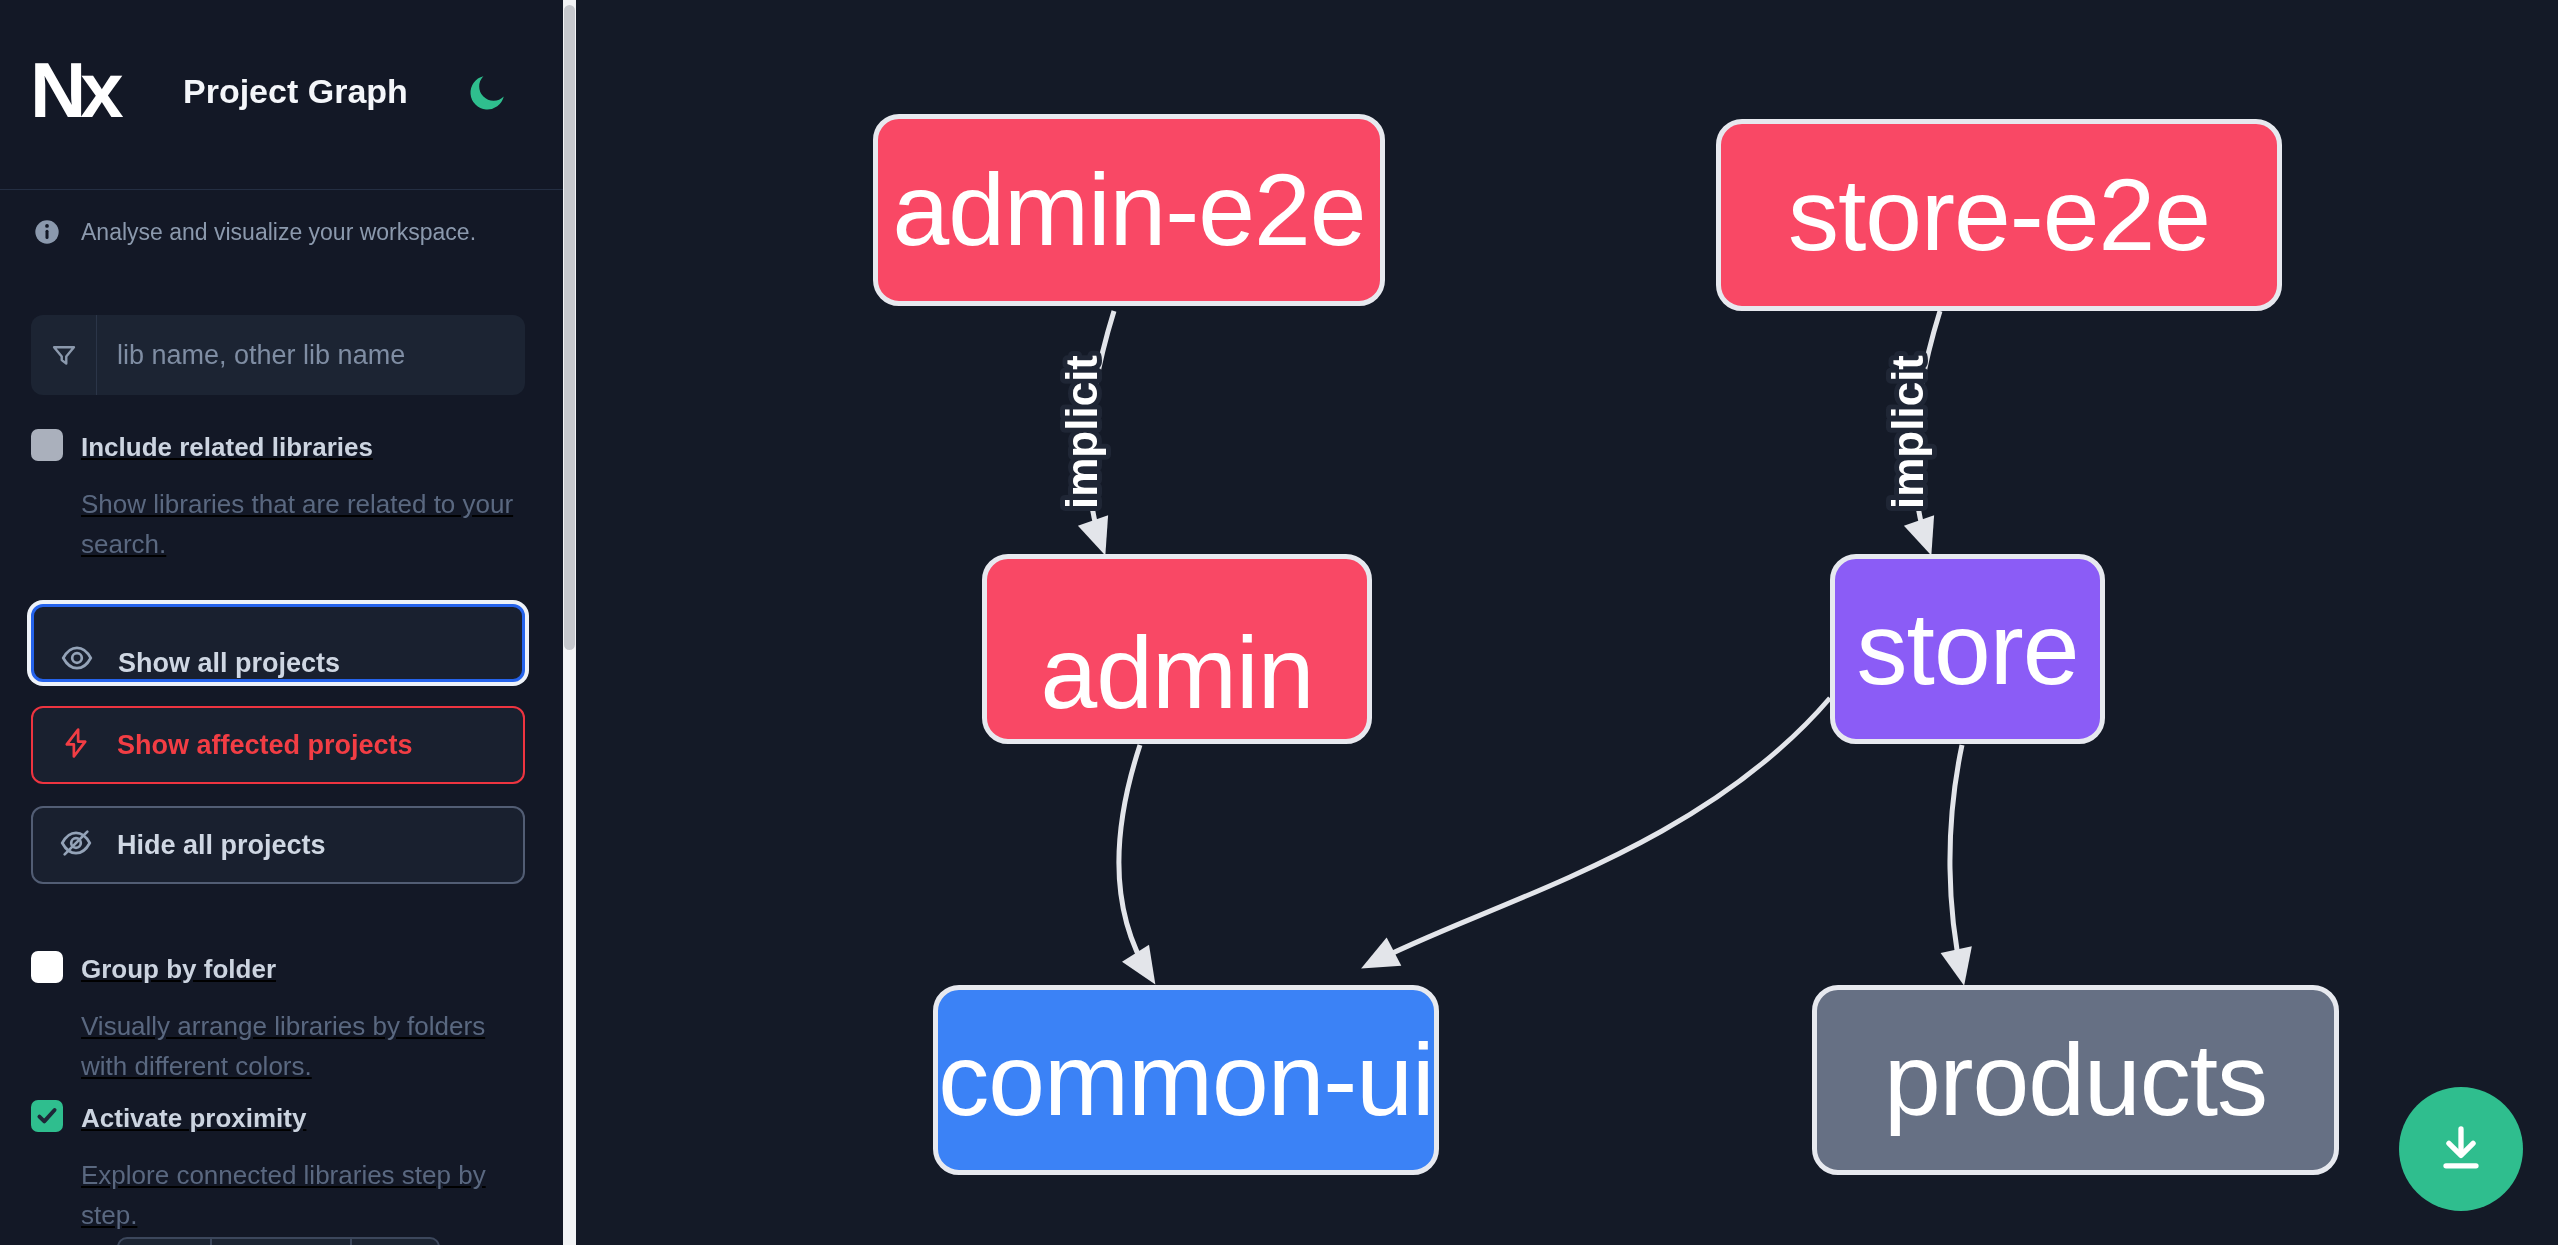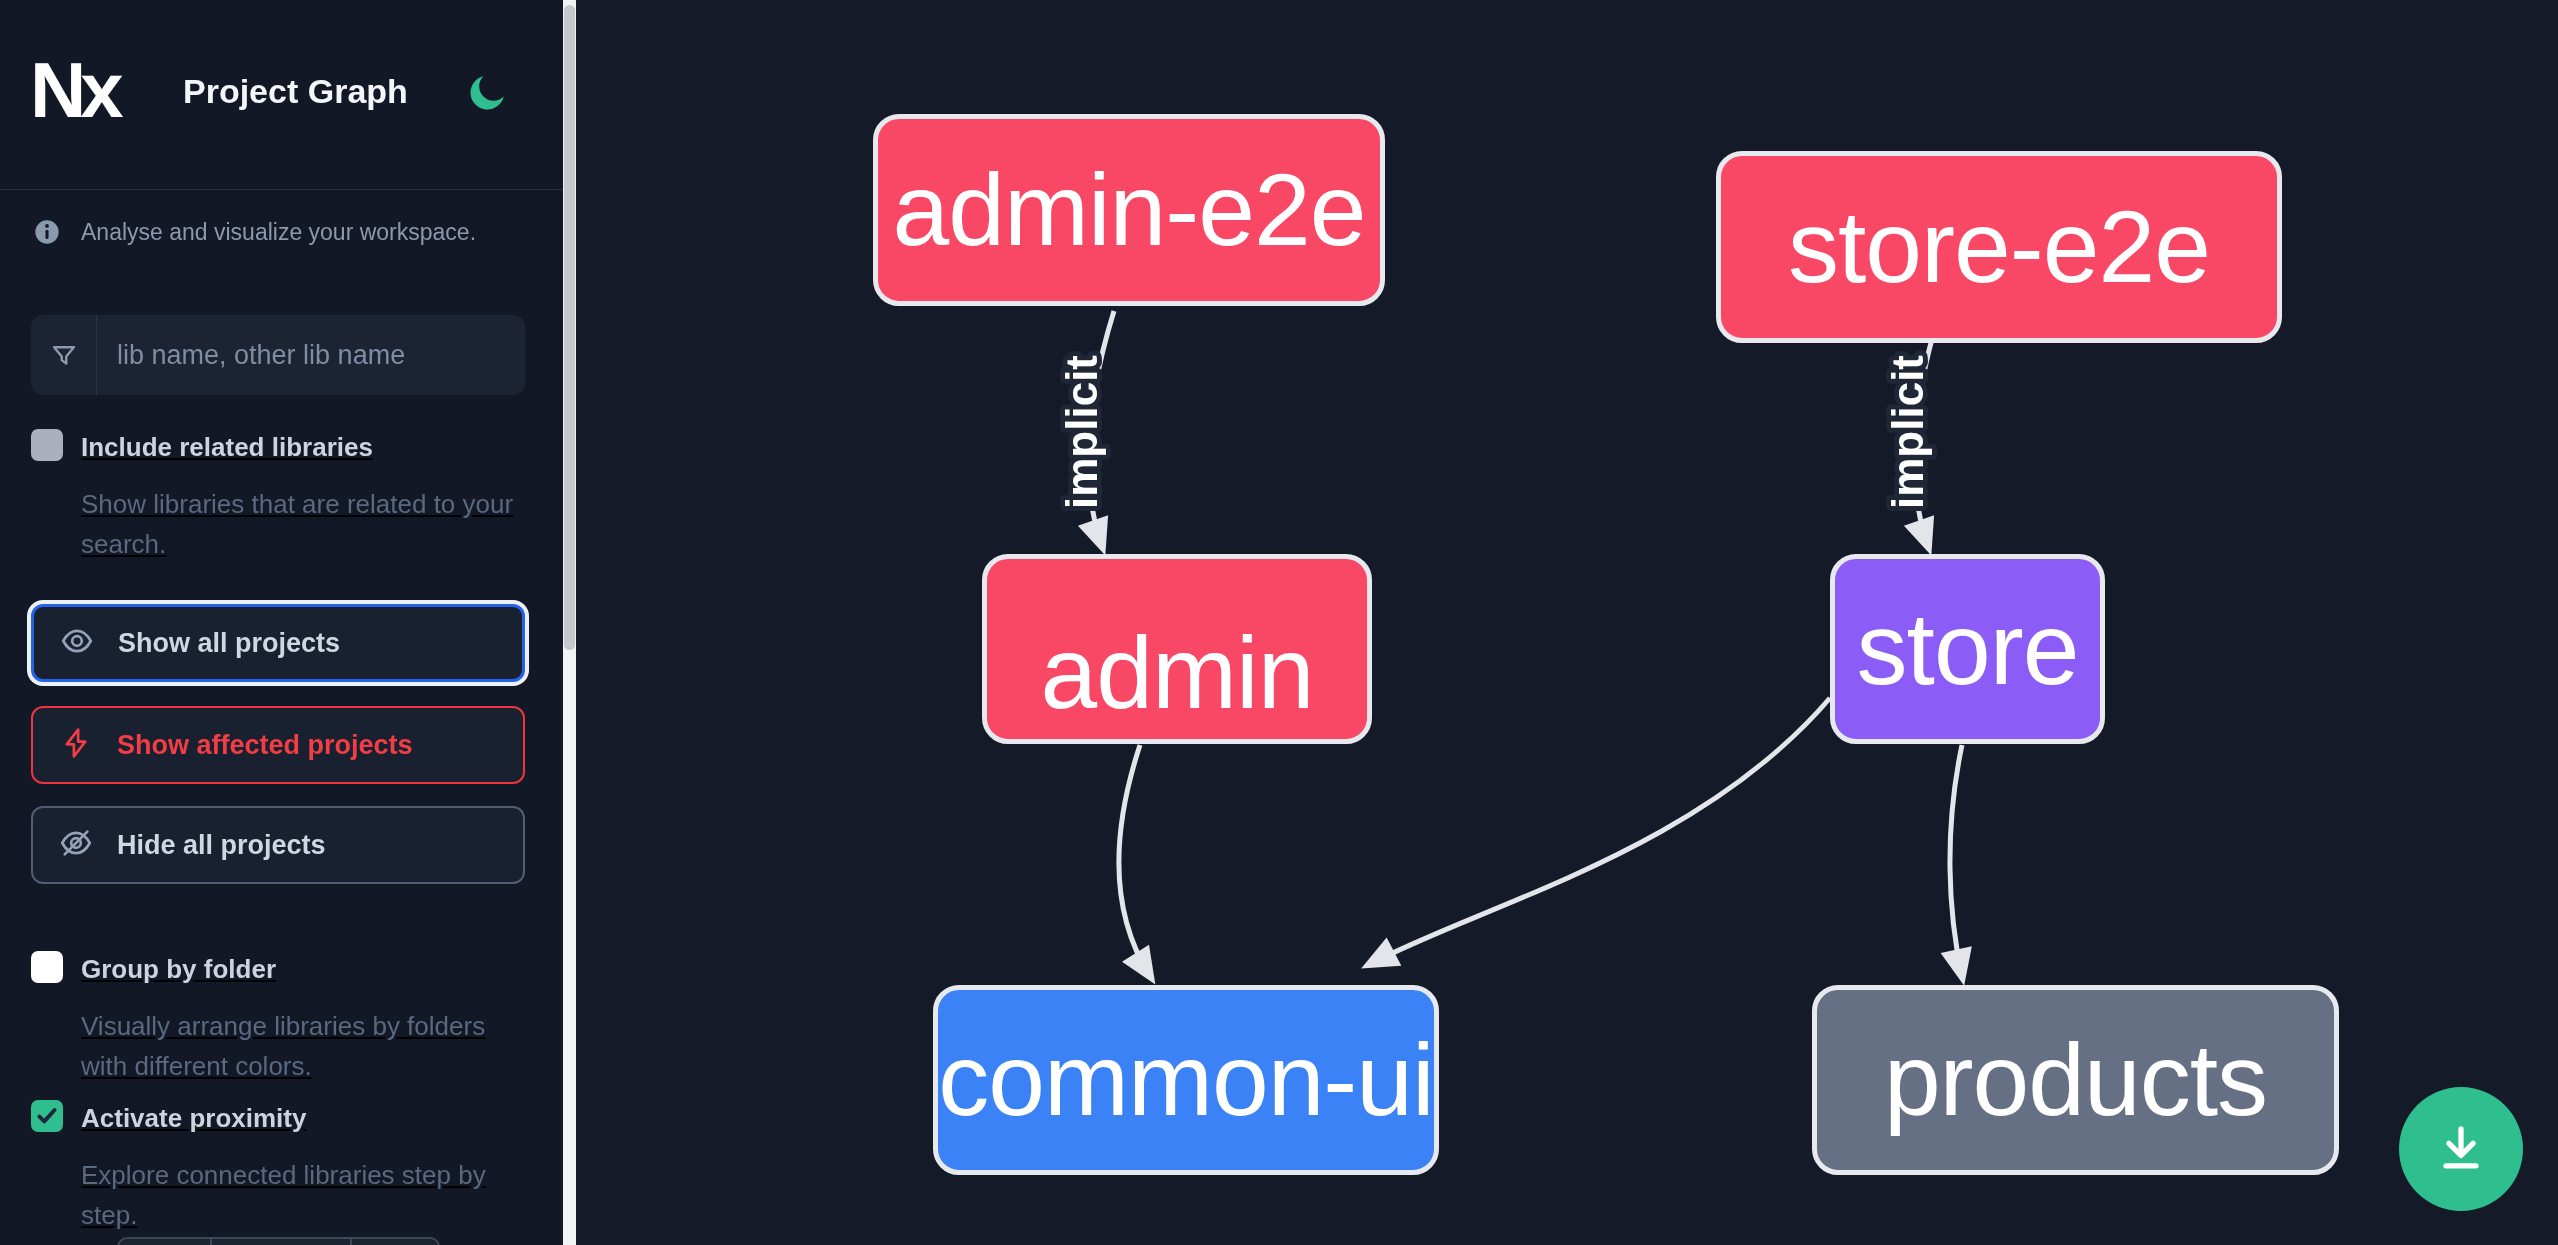--- a/index.html
+++ b/index.html
@@ -106,21 +106,21 @@
   </div>
 
   <div class="opt-row" style="top:429px;">
     <div class="opt-head">
       <span class="checkbox gray"></span>
       <span class="opt-label">Include related libraries</span>
     </div>
     <div class="opt-desc">Show libraries that are related to your search.</div>
   </div>
 
-  <div class="action-btn btn-focused" style="top:604px;">
+  <div class="action-btn btn-focused" style="top:604px;align-items:flex-end;">
     <span>
       <svg width="34" height="34" viewBox="0 0 24 24" fill="none" stroke="#94a3b8" stroke-width="1.9">
           <path d="M2.3 12 C5 7 8.6 4.8 12 4.8 C15.4 4.8 19 7 21.7 12 C19 17 15.4 19.2 12 19.2 C8.6 19.2 5 17 2.3 12 Z"></path>
           <circle cx="12" cy="12" r="3.4"></circle>
         </svg>
     </span>
     <span class="label">Show all projects</span>
   </div>
 
   <div class="action-btn btn-red" style="top:706px;">
@@ -193,21 +193,21 @@
   <g id="edge-label-group">
       <text x="1085" y="432" text-anchor="middle" dominant-baseline="middle" transform="rotate(-90 1085 432)" class="edge-label">implicit</text>
       <text x="1911" y="432" text-anchor="middle" dominant-baseline="middle" transform="rotate(-90 1911 432)" class="edge-label">implicit</text>
     </g>
 </svg>
 
 <div id="node-layer">
     <div class="gnode" style="left: 873px; top: 114px; width: 512px; height: 192px; background: rgb(249, 72, 101); border-color: rgb(231, 233, 239);">
       <span class="nlabel" style="color: rgb(255, 255, 255);">admin-e2e</span>
     </div>
-    <div class="gnode" style="left: 1716px; top: 119px; width: 566px; height: 192px; background: rgb(249, 72, 101); border-color: rgb(231, 233, 239); margin-top: 32px;">
+    <div class="gnode" style="left: 1716px; top: 119px; width: 566px; height: 192px; background: rgb(249, 72, 101); border-color: rgb(231, 233, 239);">
       <span class="nlabel" style="color: rgb(255, 255, 255);">store-e2e</span>
     </div>
     <div class="gnode" style="left: 982px; top: 554px; width: 390px; height: 190px; background: rgb(249, 72, 101); border-color: rgb(231, 233, 239);">
       <span class="nlabel" style="color: rgb(255, 255, 255); margin-top: 48px;">admin</span>
     </div>
     <div class="gnode" style="left: 1830px; top: 554px; width: 275px; height: 190px; background: #8b5cf6; border-color: rgb(231, 233, 239);">
       <span class="nlabel" style="color: rgb(255, 255, 255);">store</span>
     </div>
     <div class="gnode" style="left: 933px; top: 985px; width: 506px; height: 190px; background: #3b82f6; border-color: rgb(231, 233, 239);">
       <span class="nlabel" style="color: rgb(255, 255, 255);">common-ui</span>

